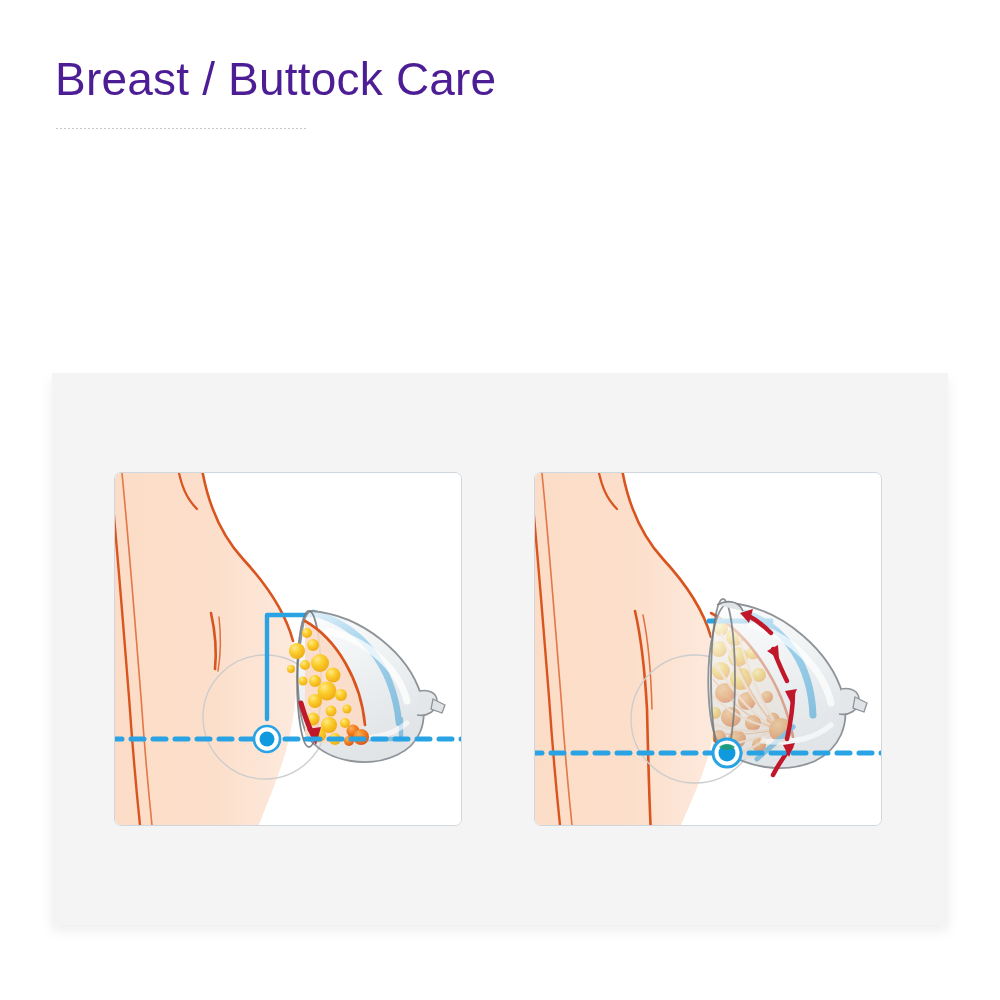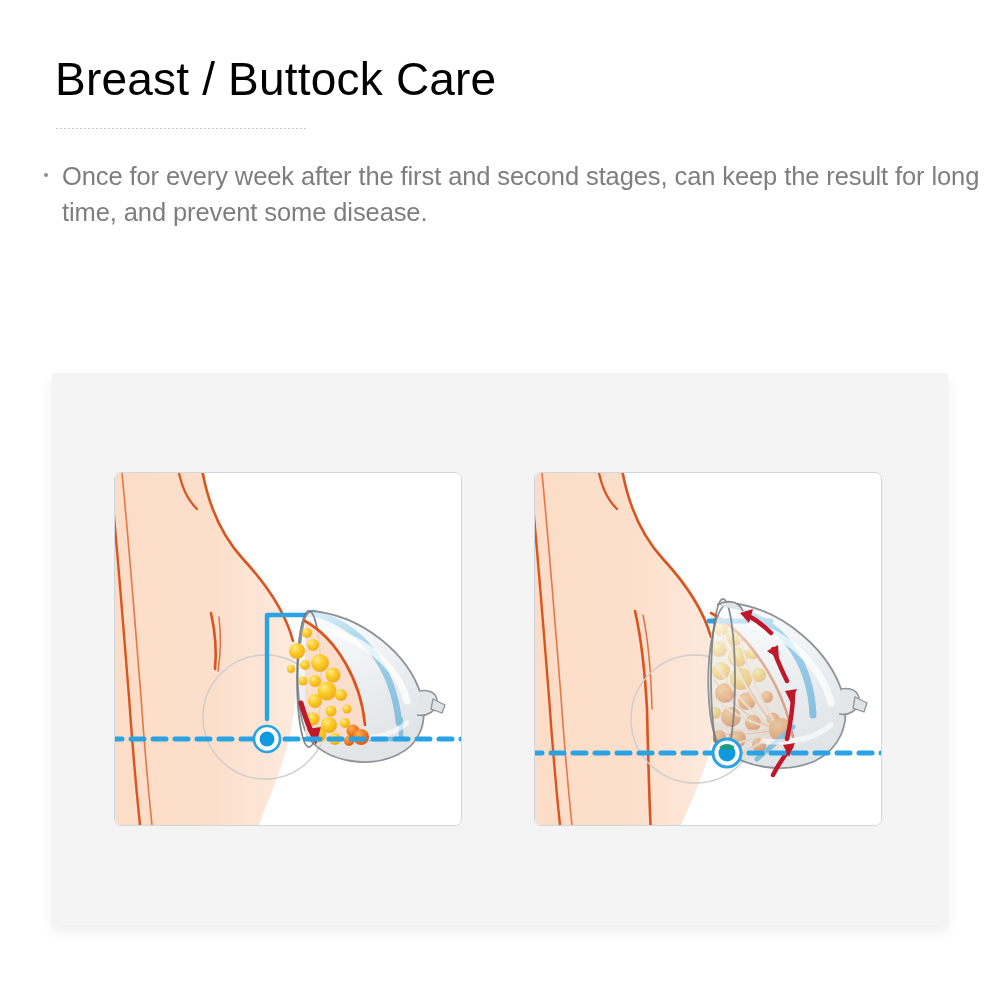--- a/index.html
+++ b/index.html
@@ -21,21 +21,21 @@
     background: #ffffff;
   }
 
   
   .page-title {
     position: absolute;
     left: 55px;
     top: 54px;
     font-size: 46px;
     font-weight: 300;
-    color: #000000;
+    color: #4c1d95;
     letter-spacing: 0.2px;
     line-height: 1.1;
     white-space: nowrap;
   }
   .title-divider {
     position: absolute;
     left: 55px;
     top: 126px;
     width: 252px;
     height: 3px;
@@ -106,24 +106,20 @@
 </style>
 </head>
 <body>
 
 <div class="page">
 
   <div class="page-title">Breast / Buttock Care</div>
   <div class="title-divider"></div>
 
   <div class="bullet-list">
-    <div class="bullet-item">
-      <span class="bullet-dot"></span>
-      <span class="bullet-text">Once for every week after the first and second stages, can keep the result for long time, and prevent some disease.</span>
-    </div>
   </div>
 
   <div class="showcase">
     <div class="panels">
 
       <div class="panel panel-left">
         <svg viewBox="0 0 346 352" xmlns="http://www.w3.org/2000/svg">
           <defs>
             <linearGradient id="skinL" x1="0" y1="0" x2="1" y2="0">
               <stop offset="0%" stop-color="#fbdcc6"></stop>

